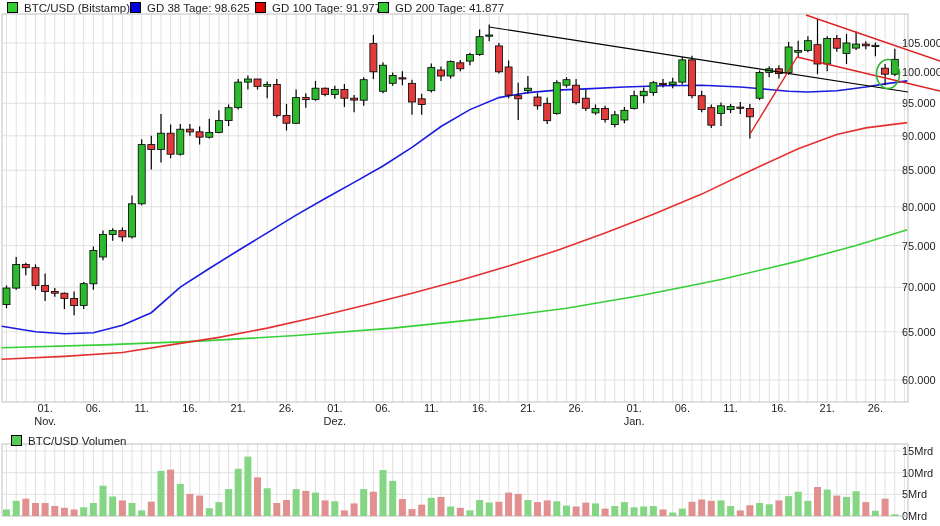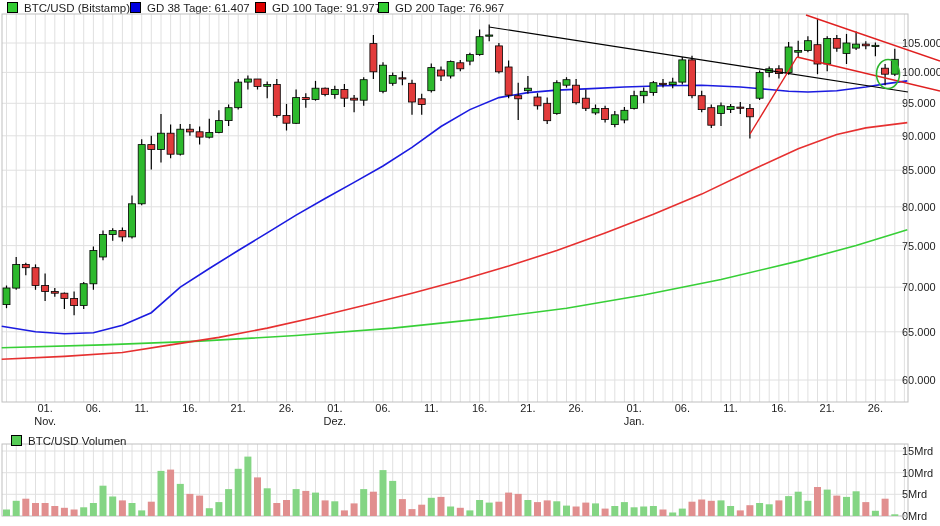--- a/index.html
+++ b/index.html
@@ -16,29 +16,29 @@
 <body>
 
 <div class="screen">
 
   <div class="legend-item" style="left:7px">
     <span class="sw" style="background: rgb(51, 204, 51);"></span>
     <span>BTC/USD (Bitstamp)</span>
   </div>
   <div class="legend-item" style="left:130px">
     <span class="sw" style="background: rgb(0, 0, 221);"></span>
-    <span>GD 38 Tage: 61.407</span>
+    <span>GD 38 Tage: 98.625</span>
   </div>
   <div class="legend-item" style="left:255px">
     <span class="sw" style="background: rgb(221, 0, 0);"></span>
     <span>GD 100 Tage: 91.977</span>
   </div>
   <div class="legend-item" style="left:378px">
     <span class="sw" style="background: rgb(51, 204, 51);"></span>
-    <span>GD 200 Tage: 76.967</span>
+    <span>GD 200 Tage: 41.877</span>
   </div>
 
   <svg id="plot" width="940" height="526" style="position:absolute;left:0;top:0">
       <line class="gl" x1="6.5" y1="14" x2="6.5" y2="402"></line>
       <line class="gl" x1="6.5" y1="444" x2="6.5" y2="516"></line>
       <line class="gl" x1="16.2" y1="14" x2="16.2" y2="402"></line>
       <line class="gl" x1="16.2" y1="444" x2="16.2" y2="516"></line>
       <line class="gl" x1="25.8" y1="14" x2="25.8" y2="402"></line>
       <line class="gl" x1="25.8" y1="444" x2="25.8" y2="516"></line>
       <line class="gl" x1="35.5" y1="14" x2="35.5" y2="402"></line>

